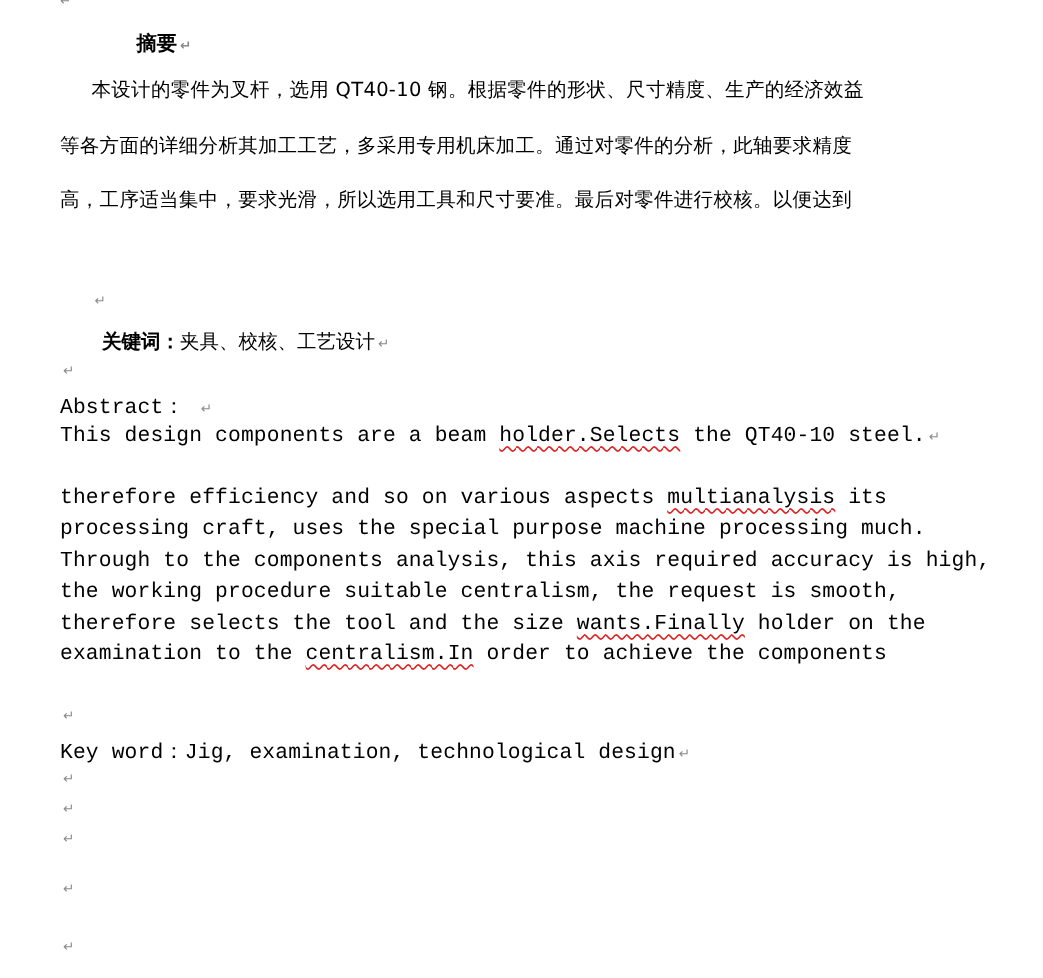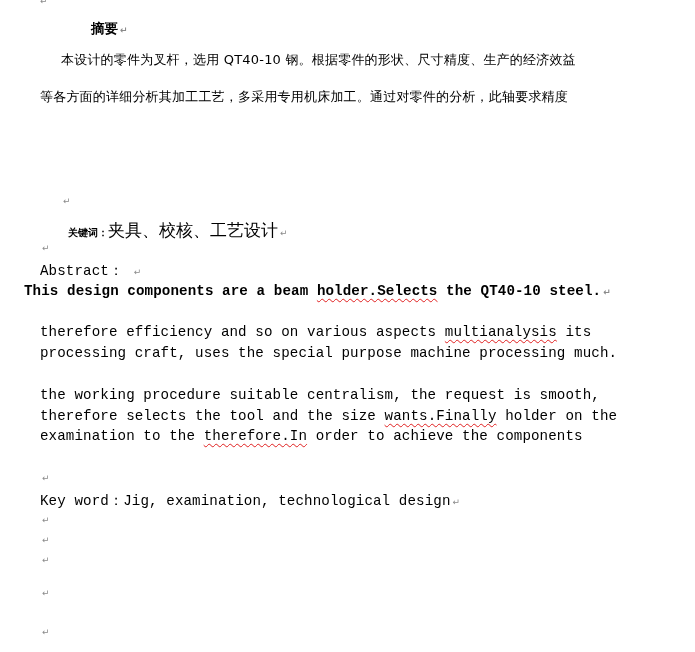--- a/index.html
+++ b/index.html
@@ -2,57 +2,59 @@
 <html><head>
   <meta charset="utf-8">
   <style>
     html, body { margin: 0; padding: 0; background: #ffffff; }
     body { width: 695px; height: 652px; position: relative; overflow: hidden; color: #000; }
     .page { position: absolute; left: 0; top: 0; width: 695px; height: 652px; background: #fff; }
     .pm { color: #8a8a8a; font-family: "DejaVu Sans", sans-serif; font-size: 9px; margin-left: 2px; }
     .abs { position: absolute; white-space: nowrap; }
     .cn { font-family: "DejaVu Sans", sans-serif; font-size: 13px; letter-spacing: 0.2px; }
     .cn-title { font-family: "DejaVu Sans", sans-serif; font-size: 13.5px; font-weight: bold; }
-    .kw-label { font-family: "DejaVu Sans", sans-serif; font-size: 10px; font-weight: bold; }
-    .kw-val { font-family: Liberation Mono, monospace; font-size: 17px; }
+    .kw-label { font-family: "DejaVu Sans", sans-serif; font-size: 13px; font-weight: bold; }
+    .kw-val { font-family: Liberation Mono, monospace; font-size: 13px; }
     .en { font-family: "Liberation Mono", "DejaVu Sans Mono", monospace; font-size: 14.2px; letter-spacing: 0.1px; }
     .squig { text-decoration: underline wavy #e02020; text-decoration-thickness: 1px; text-underline-offset: 3px; }
   </style>
 </head>
 <body>
 
 <div class="page">
 
   <span class="abs pm" style="left:38px; top:-4px;">↵</span>
 
   <div class="abs cn-title" style="left:68px; top:20px;margin-left:23px;">
     <span>摘要</span><span class="pm">↵</span>
   </div>
 
   <div class="abs cn" style="left:61px; top:51px;">本设计的零件为叉杆，选用 QT40-10 钢。根据零件的形状、尺寸精度、生产的经济效益</div>
   <div class="abs cn" style="left:40px; top:88px;">等各方面的详细分析其加工工艺，多采用专用机床加工。通过对零件的分析，此轴要求精度</div>
+  <div class="abs cn" style="left:40px; top:124px;">高，工序适当集中，要求光滑，所以选用工具和尺寸要准。最后对零件进行校核。以便达到</div>
 
   <span class="abs pm" style="left:61px; top:196px;">↵</span>
 
   <div class="abs" style="left:68px; top:219px;">
     <span class="kw-label">关键词：</span><span class="kw-val">夹具、校核、工艺设计</span><span class="pm">↵</span>
   </div>
 
   <span class="abs pm" style="left:40px; top:243px;">↵</span>
 
   <div class="abs en" style="left:40px; top:261px;">
     <span>Abstract：</span> <span class="pm">↵</span>
   </div>
 
-  <div class="abs en" style="left:24px; top:283px;font-weight:bold;"><span>This design components are a beam </span><span class="squig">holder.Selects</span><span> the QT40-10 steel.</span><span class="pm">↵</span></div>
+  <div class="abs en" style="left:40px; top:283px;"><span>This design components are a beam </span><span class="squig">holder.Selects</span><span> the QT40-10 steel.</span><span class="pm">↵</span></div>
   <div class="abs en" style="left:40px; top:324px;"><span>therefore efficiency and so on various aspects </span><span class="squig">multianalysis</span><span> its</span></div>
   <div class="abs en" style="left:40px; top:345px;"><span>processing craft, uses the special purpose machine processing much.</span></div>
+  <div class="abs en" style="left:40px; top:366px;"><span>Through to the components analysis, this axis required accuracy is high,</span></div>
   <div class="abs en" style="left:40px; top:387px;"><span>the working procedure suitable centralism,  the request is smooth,</span></div>
   <div class="abs en" style="left:40px; top:408px;"><span>therefore selects the tool and the size </span><span class="squig">wants.Finally</span><span> holder on the</span></div>
-  <div class="abs en" style="left:40px; top:428px;"><span>examination to the </span><span class="squig">therefore.In</span><span> order to achieve the components</span></div>
+  <div class="abs en" style="left:40px; top:428px;"><span>examination to the </span><span class="squig">centralism.In</span><span> order to achieve the components</span></div>
 
   <span class="abs pm" style="left:40px; top:473px;">↵</span>
 
   <div class="abs en" style="left:40px; top:491px;"><span>Key word：Jig,  examination,  technological design</span><span class="pm">↵</span></div>
 
   <span class="abs pm" style="left:40px; top:515px;">↵</span>
   <span class="abs pm" style="left:40px; top:535px;">↵</span>
   <span class="abs pm" style="left:40px; top:555px;">↵</span>
   <span class="abs pm" style="left:40px; top:588px;">↵</span>
   <span class="abs pm" style="left:40px; top:627px;">↵</span>

